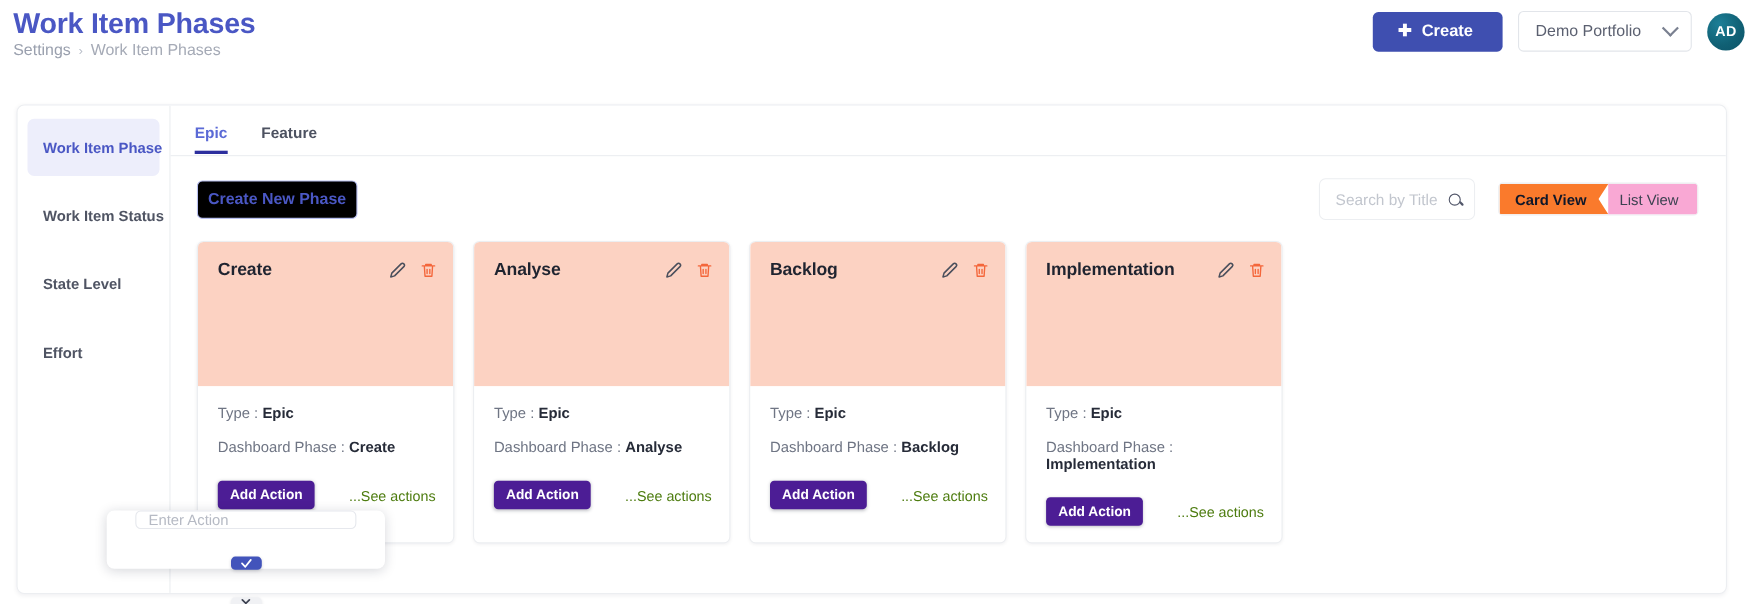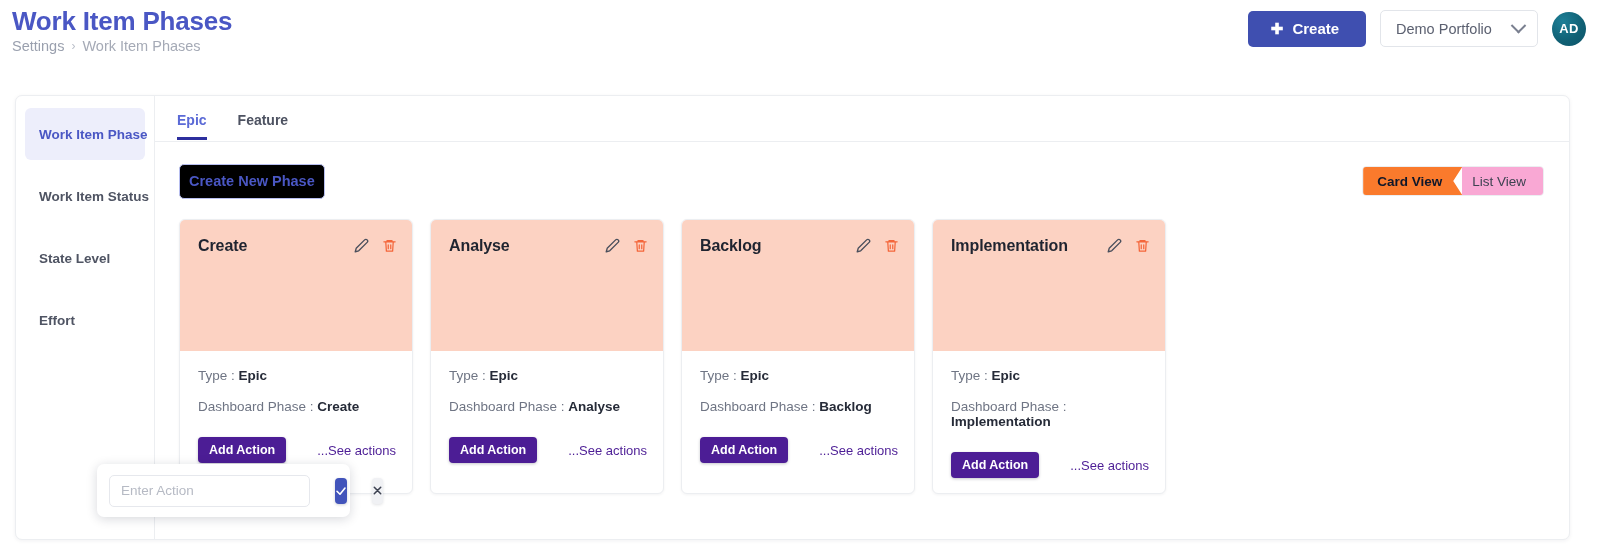--- a/index.html
+++ b/index.html
@@ -349,39 +349,40 @@
     border-radius: 4px;
     font-size: 12.5px;
     font-weight: 700;
     font-family: inherit;
     padding: 6px 11px;
     cursor: pointer;
     box-shadow: 0 1px 3px rgba(20,25,45,0.25);
   }
   .see-actions {
     font-size: 13px;
-    color: #4c1d95;
+    color: #4d7c0f;
     cursor: pointer;
   }
 
   
   .popup {
     position: absolute;
     left: 97px;
     top: 464px;
     width: 253px;
     height: 53px;
     background: #ffffff;
     border-radius: 7px;
     box-shadow: 0 2px 11px rgba(20,25,45,0.17);
     display: flex;
     align-items: center;
     padding: 0 12px;
     gap: 25px;
     z-index: 20;
+    flex-direction: column;
   }
   .popup input {
     flex: 1;
     height: 32px;
     border: 1px solid #e6e8ed;
     border-radius: 5px;
     outline: none;
     padding: 0 11px;
     font-size: 13.5px;
     font-family: inherit;
@@ -471,20 +472,24 @@
       </div>
       <div class="tab">
         <span>Feature</span>
       </div>
     </div>
 
     <div class="toolbar">
       <button class="create-phase-btn">Create New Phase</button>
 
       <div class="toolbar-right">
+        <div class="search-box">
+          <input type="text" placeholder="Search by Title" style="">
+          <span class="mag"></span>
+        </div>
 
         <div class="view-toggle">
           <div class="view-card">Card View</div>
           <div class="view-list">List View</div>
         </div>
       </div>
     </div>
 
     <div class="cards">
 

